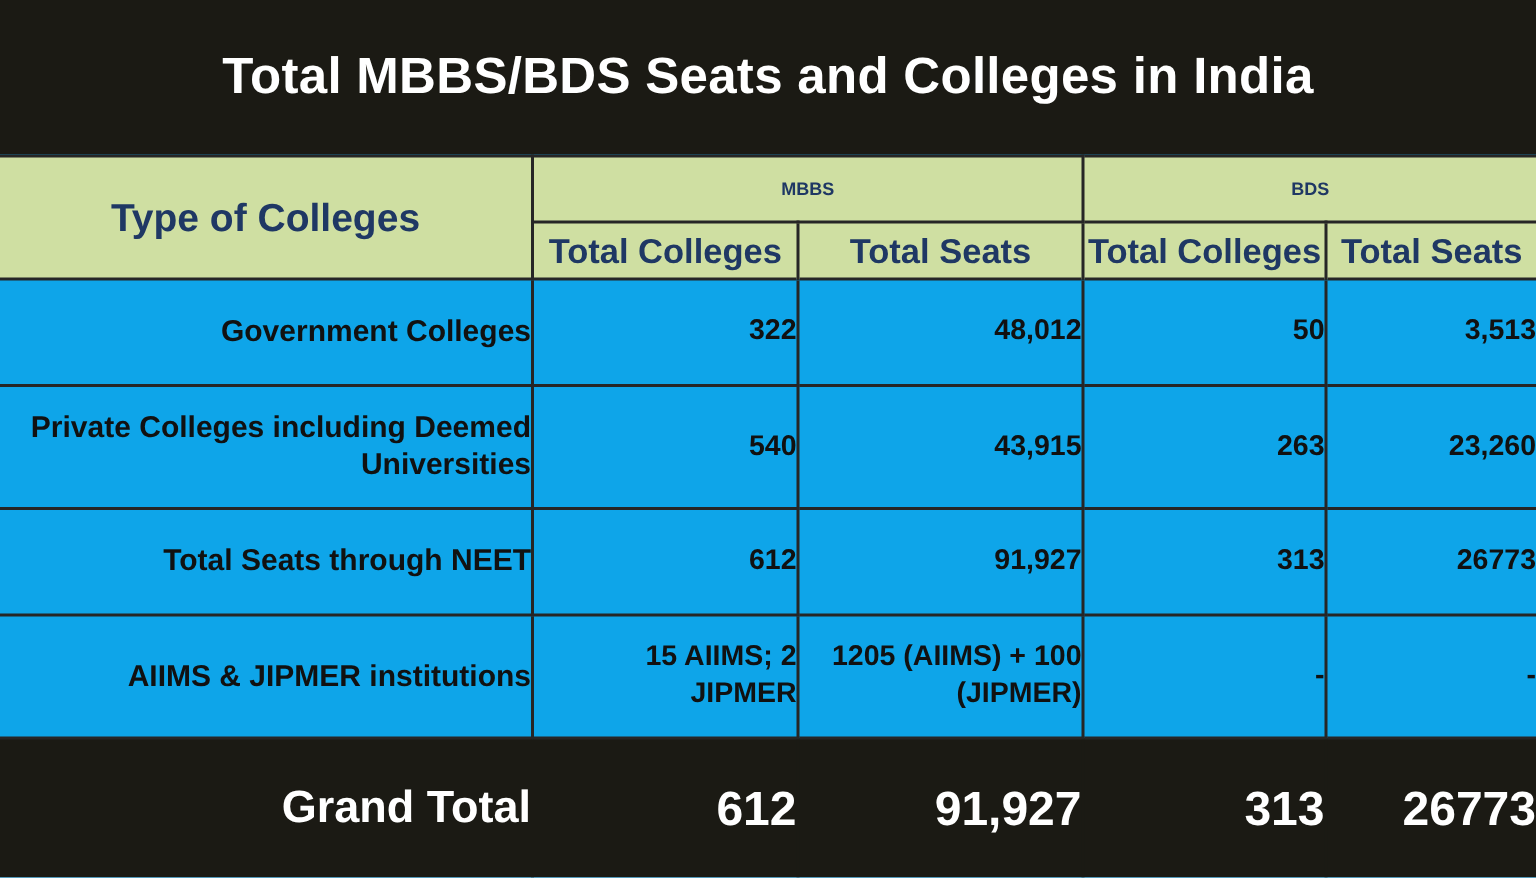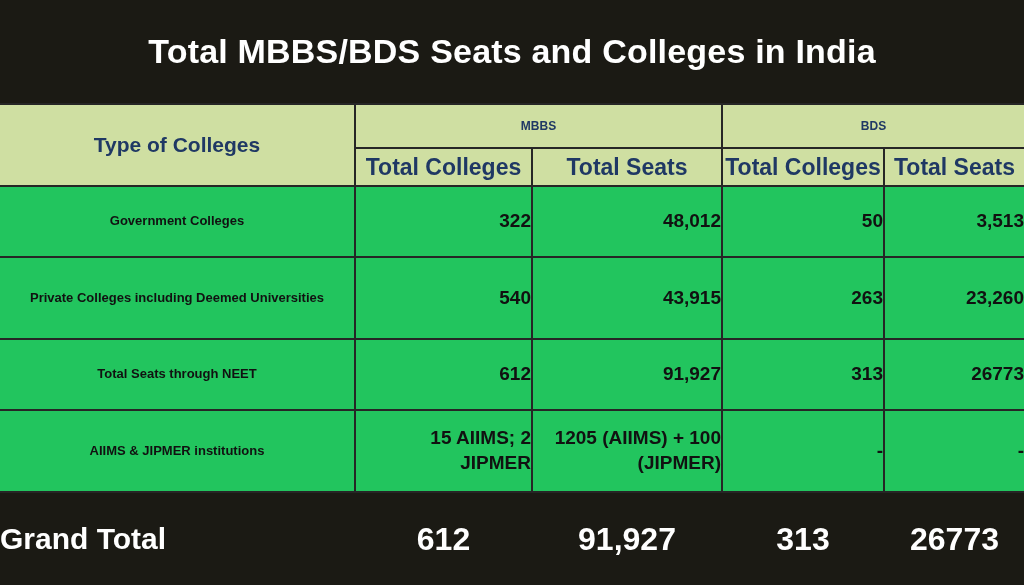--- a/index.html
+++ b/index.html
@@ -10,21 +10,21 @@
     width: 1024px;
     height: 585px;
     background: #ffffff;
     font-family: "Liberation Sans", sans-serif;
     overflow: hidden;
   }
   .sheet {
     width: 1024px;
     height: 585px;
     position: relative;
-    background: #22c55e;
+    background: #0ea5e9;
     display: flex;
     flex-direction: column;
   }
 
   
   .title-bar {
     background: #1b1a14;
     height: 103px;
     display: flex;
     align-items: center;
@@ -58,37 +58,37 @@
   table.main tr:last-child > * { border-bottom: none; }
 
   .hdr-green {
     background: #cfdfa2;
     color: #1f3864;
     font-weight: bold;
     text-align: center;
     vertical-align: middle;
   }
   .hdr-type {
-    font-size: 21px;
+    font-size: 26px;
     padding: 6px 10px;
   }
   .hdr-group {
     font-size: 12px;
     height: 42px;
   }
   .hdr-sub {
     font-size: 23px;
     height: 36px;
   }
 
   .row-label {
     color: #111111;
-    font-size: 13px;
-    font-weight: bold;
-    text-align: center;
+    font-size: 20px;
+    font-weight: bold;
+    text-align: right;
     padding: 10px 12px;
     vertical-align: middle;
     line-height: 1.25;
   }
   .cell-num {
     color: #111111;
     font-size: 19px;
     font-weight: bold;
     text-align: right;
     vertical-align: middle;
@@ -97,20 +97,21 @@
 
   tr.data-row { height: 65px; }
   tr.data-row.tall { height: 75px; margin-top: 36px; }
 
   
   tr.grand td {
     background: #1b1a14;
     color: #ffffff;
     font-weight: bold;
     border-color: #1b1a14;
+    text-align: right;
   }
   tr.grand { height: 85px; }
   .grand-label {
     font-size: 30px;
     text-align: left;
     padding-left: 16px;
     vertical-align: middle;
   }
   .grand-num {
     font-size: 32px;

